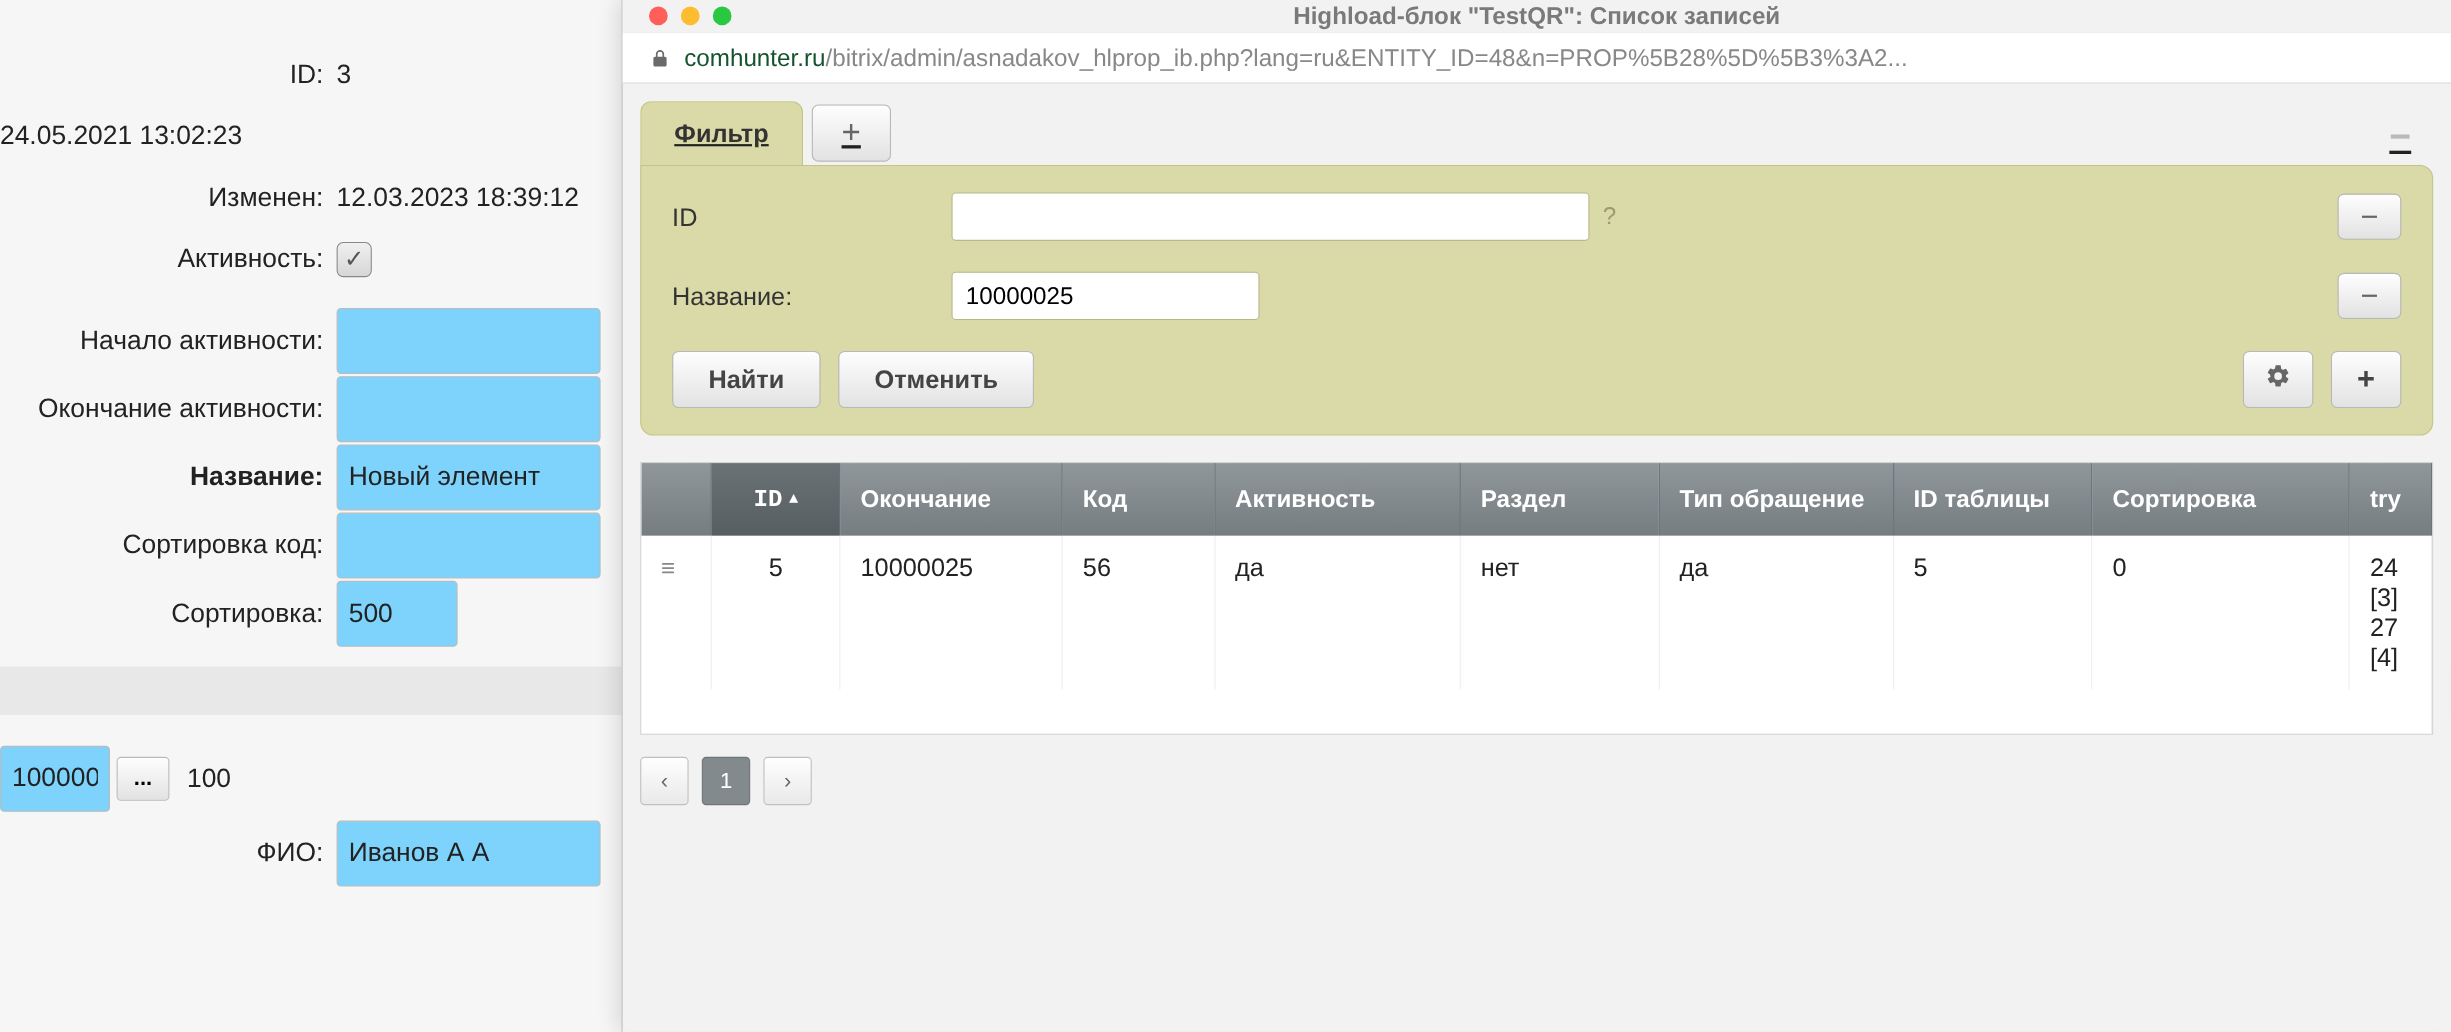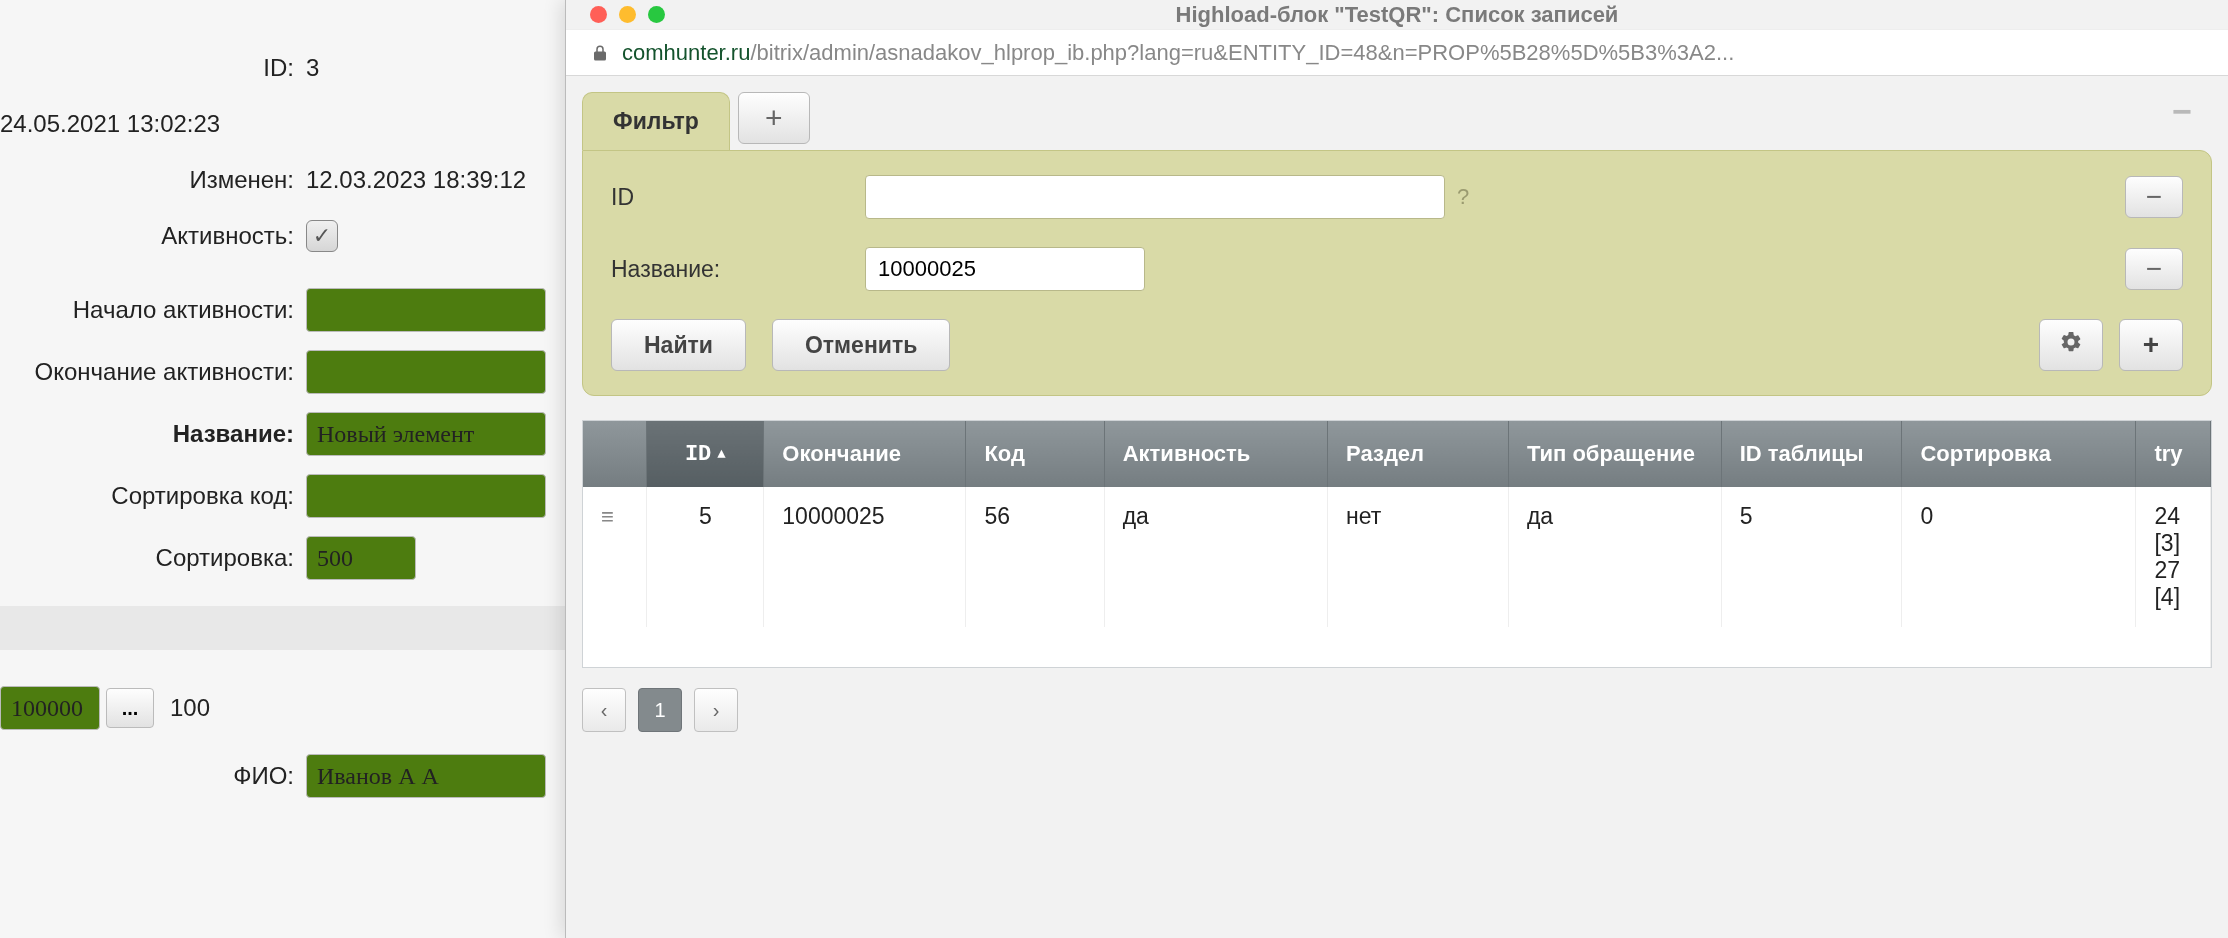--- a/index.html
+++ b/index.html
@@ -7,23 +7,23 @@
          background: #f6f6f6; width: 2228px; height: 938px; overflow: hidden; color:#222; }
 
   
   .bg-form { position: absolute; top: 0; left: 0; width: 2228px; height: 938px;
              background: #f6f6f6; }
   .bg-form .row { display: flex; align-items: center; height: 56px; }
   .bg-form .lbl { width: 306px; text-align: right; padding-right: 12px;
                   font-size: 24px; color: #222; }
   .bg-form .lbl.bold { font-weight: 600; }
   .bg-form .val { font-size: 24px; color:#222; }
-  .bg-form input[type=text] { height: 44px; font-size: 24px;
+  .bg-form input[type=text] { height: 60px; font-size: 24px;
                 border:1px solid #bbb; border-radius:4px; padding:4px 10px;
-                background:#4d7c0f; color:#222;font-family:Liberation Serif, serif; }
+                background:#7dd3fc; color:#222; }
   .bg-form .check { width: 32px; height: 32px; border:1px solid #888; border-radius:6px;
               background: linear-gradient(#f0f0f0,#d6d6d6); display:flex;
               align-items:center; justify-content:center; font-size:22px; color:#555;}
   .divider-band { background:#e8e8e8; height:44px; width:100%; }
   .ellipsis-btn { width:48px; height:40px; border:1px solid #bbb; border-radius:4px;
                   background:linear-gradient(#fefefe,#e2e2e2); font-size:20px; font-weight:600;
                   margin-left:6px; cursor:pointer;}
 
   
   .mac-window { position:absolute; left:565px; top:0; right:0; bottom:0;
@@ -38,21 +38,21 @@
                font-weight:600; color:#7a7a7a; }
   .addr-bar { height:46px; display:flex; align-items:center; padding:0 24px;
               background:#fff; border-bottom:1px solid #d8d8d8; }
   .lock-icon { width:20px; height:20px; margin-right:12px; color:#6a6a6a; display:flex;
                align-items:center; justify-content:center;}
   .addr-text { font-size:22px; color:#888; white-space:nowrap; overflow:hidden; }
   .addr-text .host { color:#14532d; }
 
   
   .filter-area { margin: 16px 16px 0 16px; }
-  .tab-row { display:flex; align-items:flex-start; }
+  .tab-row { display:flex; align-items:flex-end;text-decoration:underline; }
   .filter-tab { height:58px; padding: 0 30px; display:flex; align-items:center;
                background:#d9daa7; border-top-left-radius:10px; border-top-right-radius:10px;
                font-size:23px; font-weight:600; color:#333; border:1px solid #c3c585;
                border-bottom:none; }
   .add-tab { width:72px; height:52px; margin-left:8px; margin-bottom:3px;
              border:1px solid #b8b8b8; border-radius:6px;
              background:linear-gradient(#fefefe,#e2e2e2); display:flex;
              align-items:center; justify-content:center; font-size:30px; color:#666;
              cursor:pointer;}
   .collapse-toggle { margin-left:auto; margin-right:20px; font-size:34px;
@@ -61,21 +61,21 @@
                  padding: 24px 28px 24px 28px; }
   .f-row { display:flex; align-items:center; margin-bottom: 28px; }
   .f-lbl { width:254px; font-size:23px; color:#333; font-weight:500; }
   .f-input { height:44px; border:1px solid #b8b88a; border-radius:4px;
              background:#fff; font-size:22px; padding:4px 12px; }
   .f-q { margin-left:12px; color:#9b9b70; font-size:22px; }
   .minus-btn { margin-left:auto; width:58px; height:42px; border:1px solid #b8b8b8;
                border-radius:6px; background:linear-gradient(#fefefe,#e2e2e2);
                display:flex; align-items:center; justify-content:center;
                font-size:28px; color:#666; cursor:pointer; }
-  .f-actions { display:flex; align-items:flex-end; gap:26px; margin-top:8px;}
+  .f-actions { display:flex; align-items:flex-end; gap:16px; margin-top:8px;}
   .btn { height:52px; padding:0 32px; border:1px solid #b8b8b8; border-radius:6px;
          background:linear-gradient(#fefefe,#e2e2e2); font-size:23px; font-weight:600;
          color:#444; cursor:pointer; display:flex; align-items:center; }
   .gear-btn, .plus-btn { width:64px; padding:0; justify-content:center; font-size:28px;}
 
   
   .grid { margin:24px 16px 0 16px; border:1px solid #cfd3d6; background:#fff;
           overflow:hidden; }
   .grid table { width:100%; border-collapse:collapse; table-layout:fixed; }
   .grid th { background:linear-gradient(#8f979b,#757d81); color:#fff; font-size:22px;

